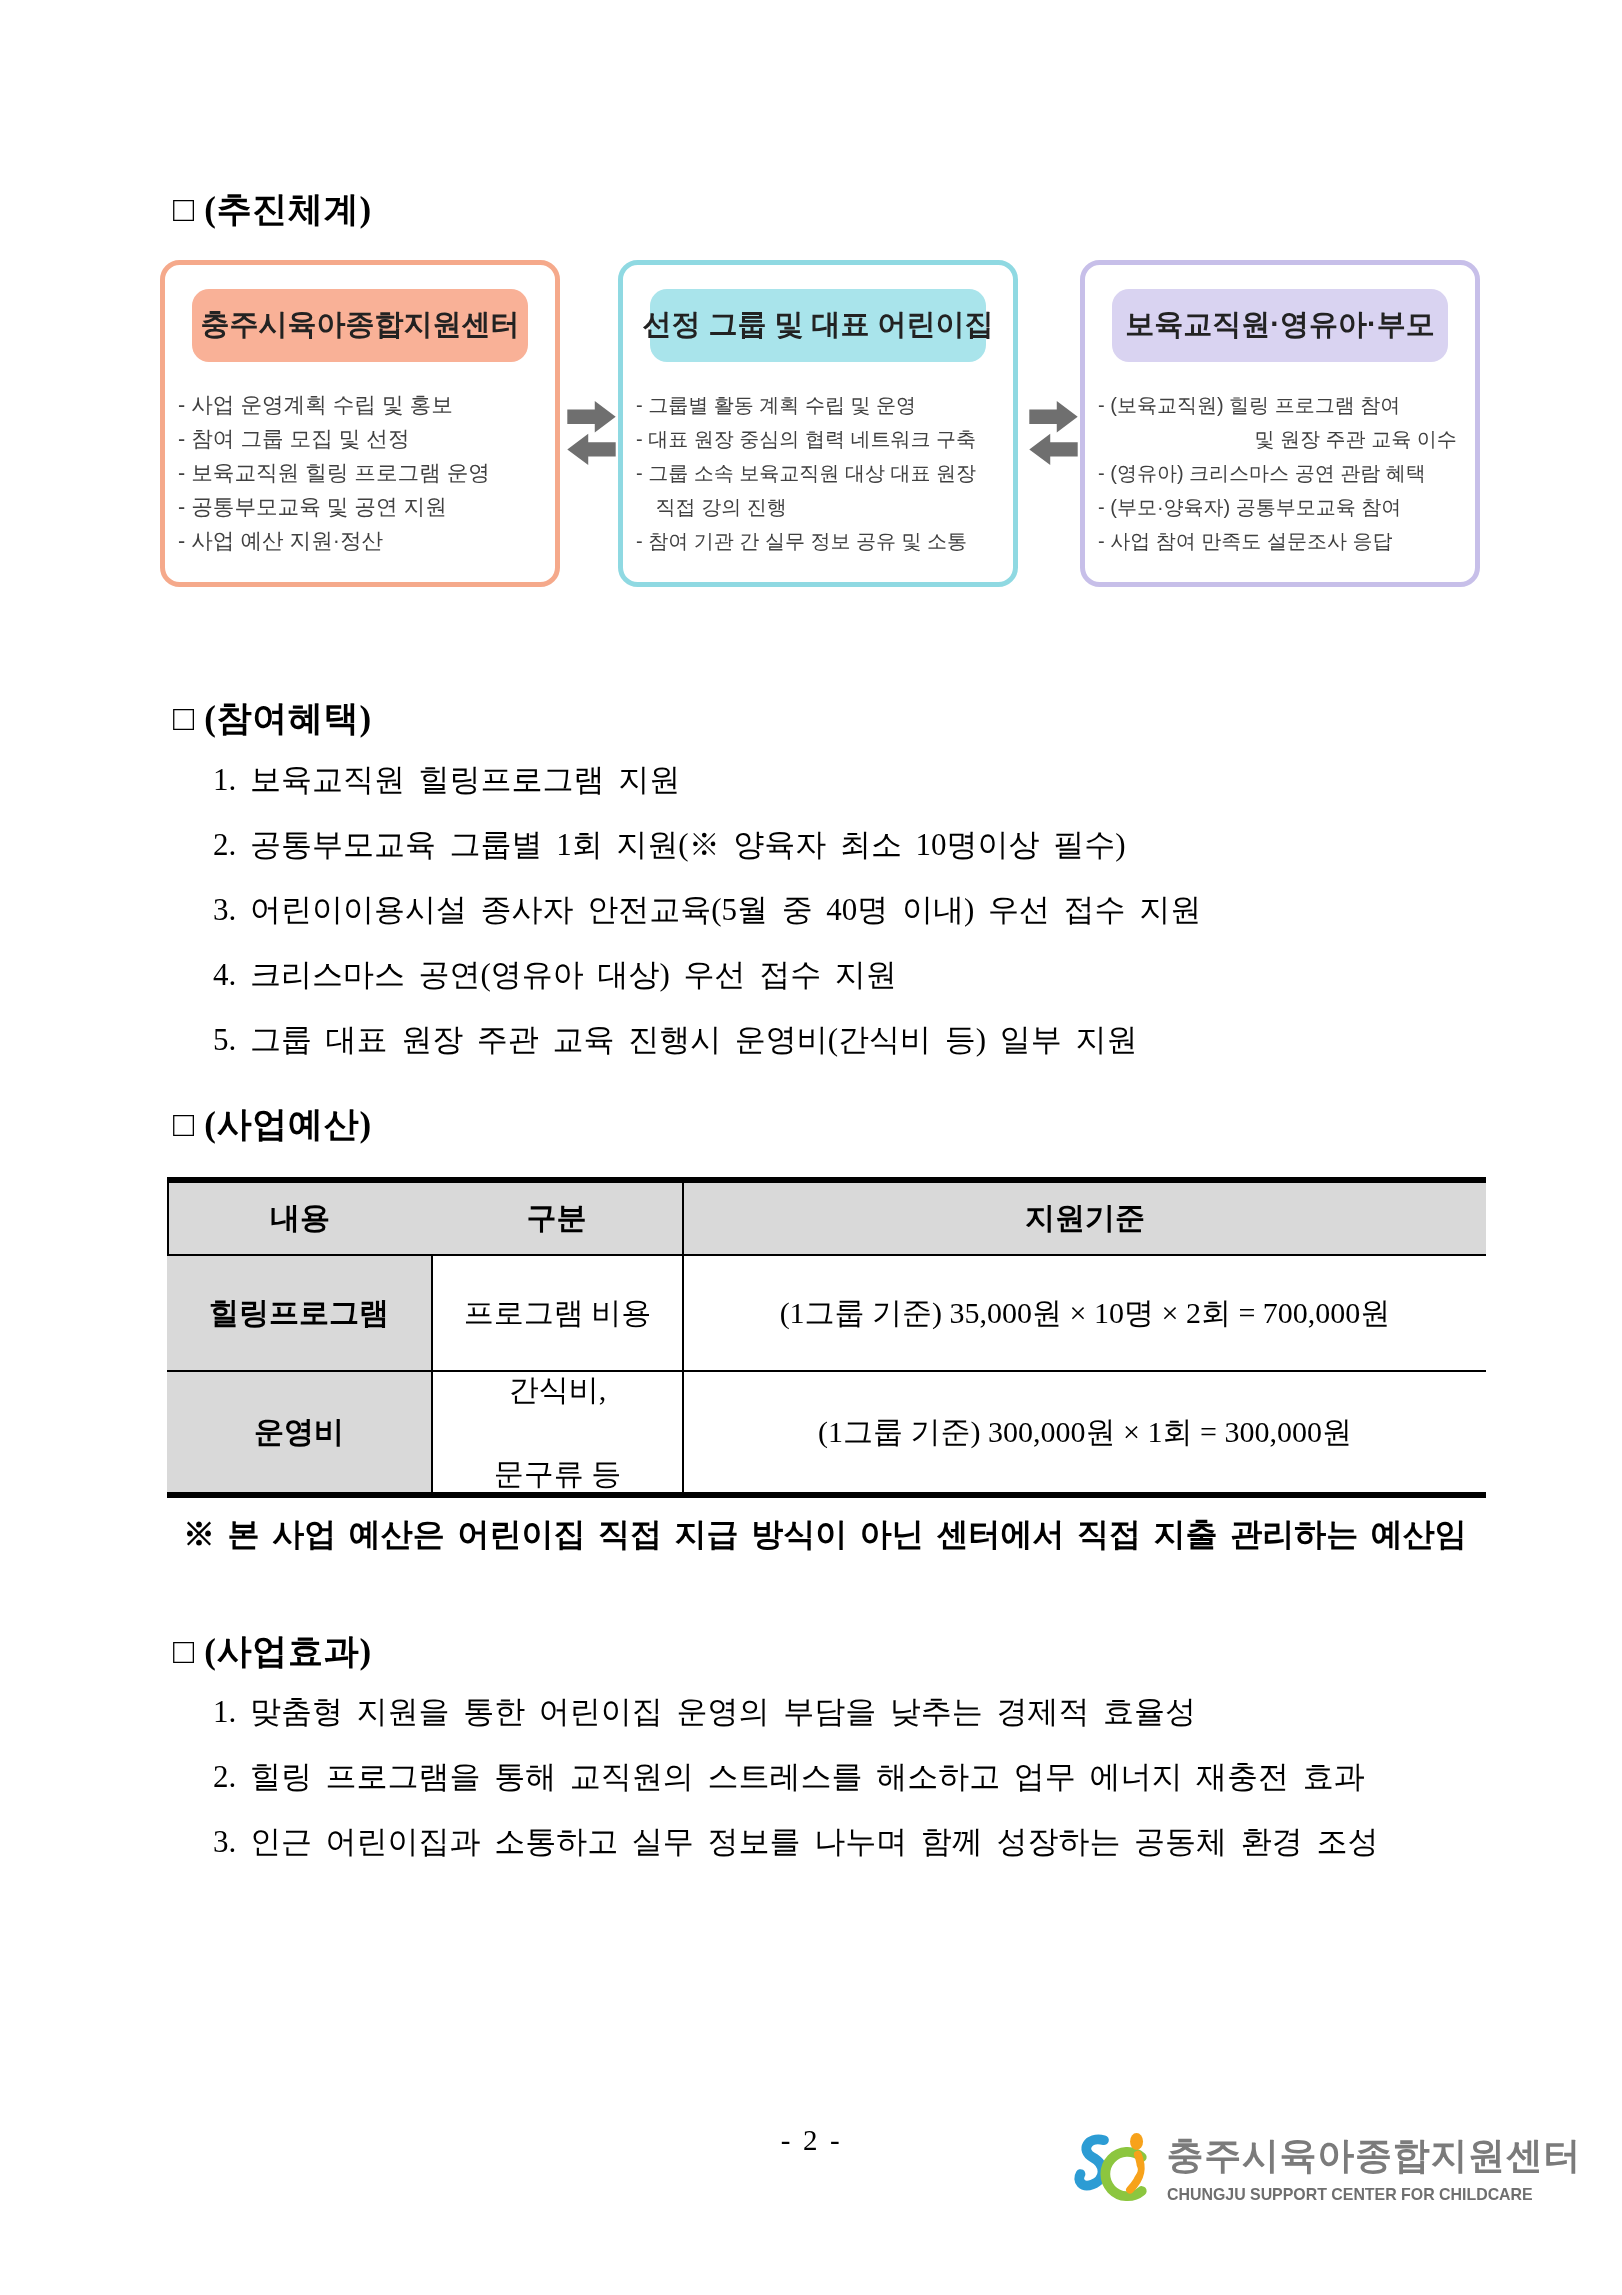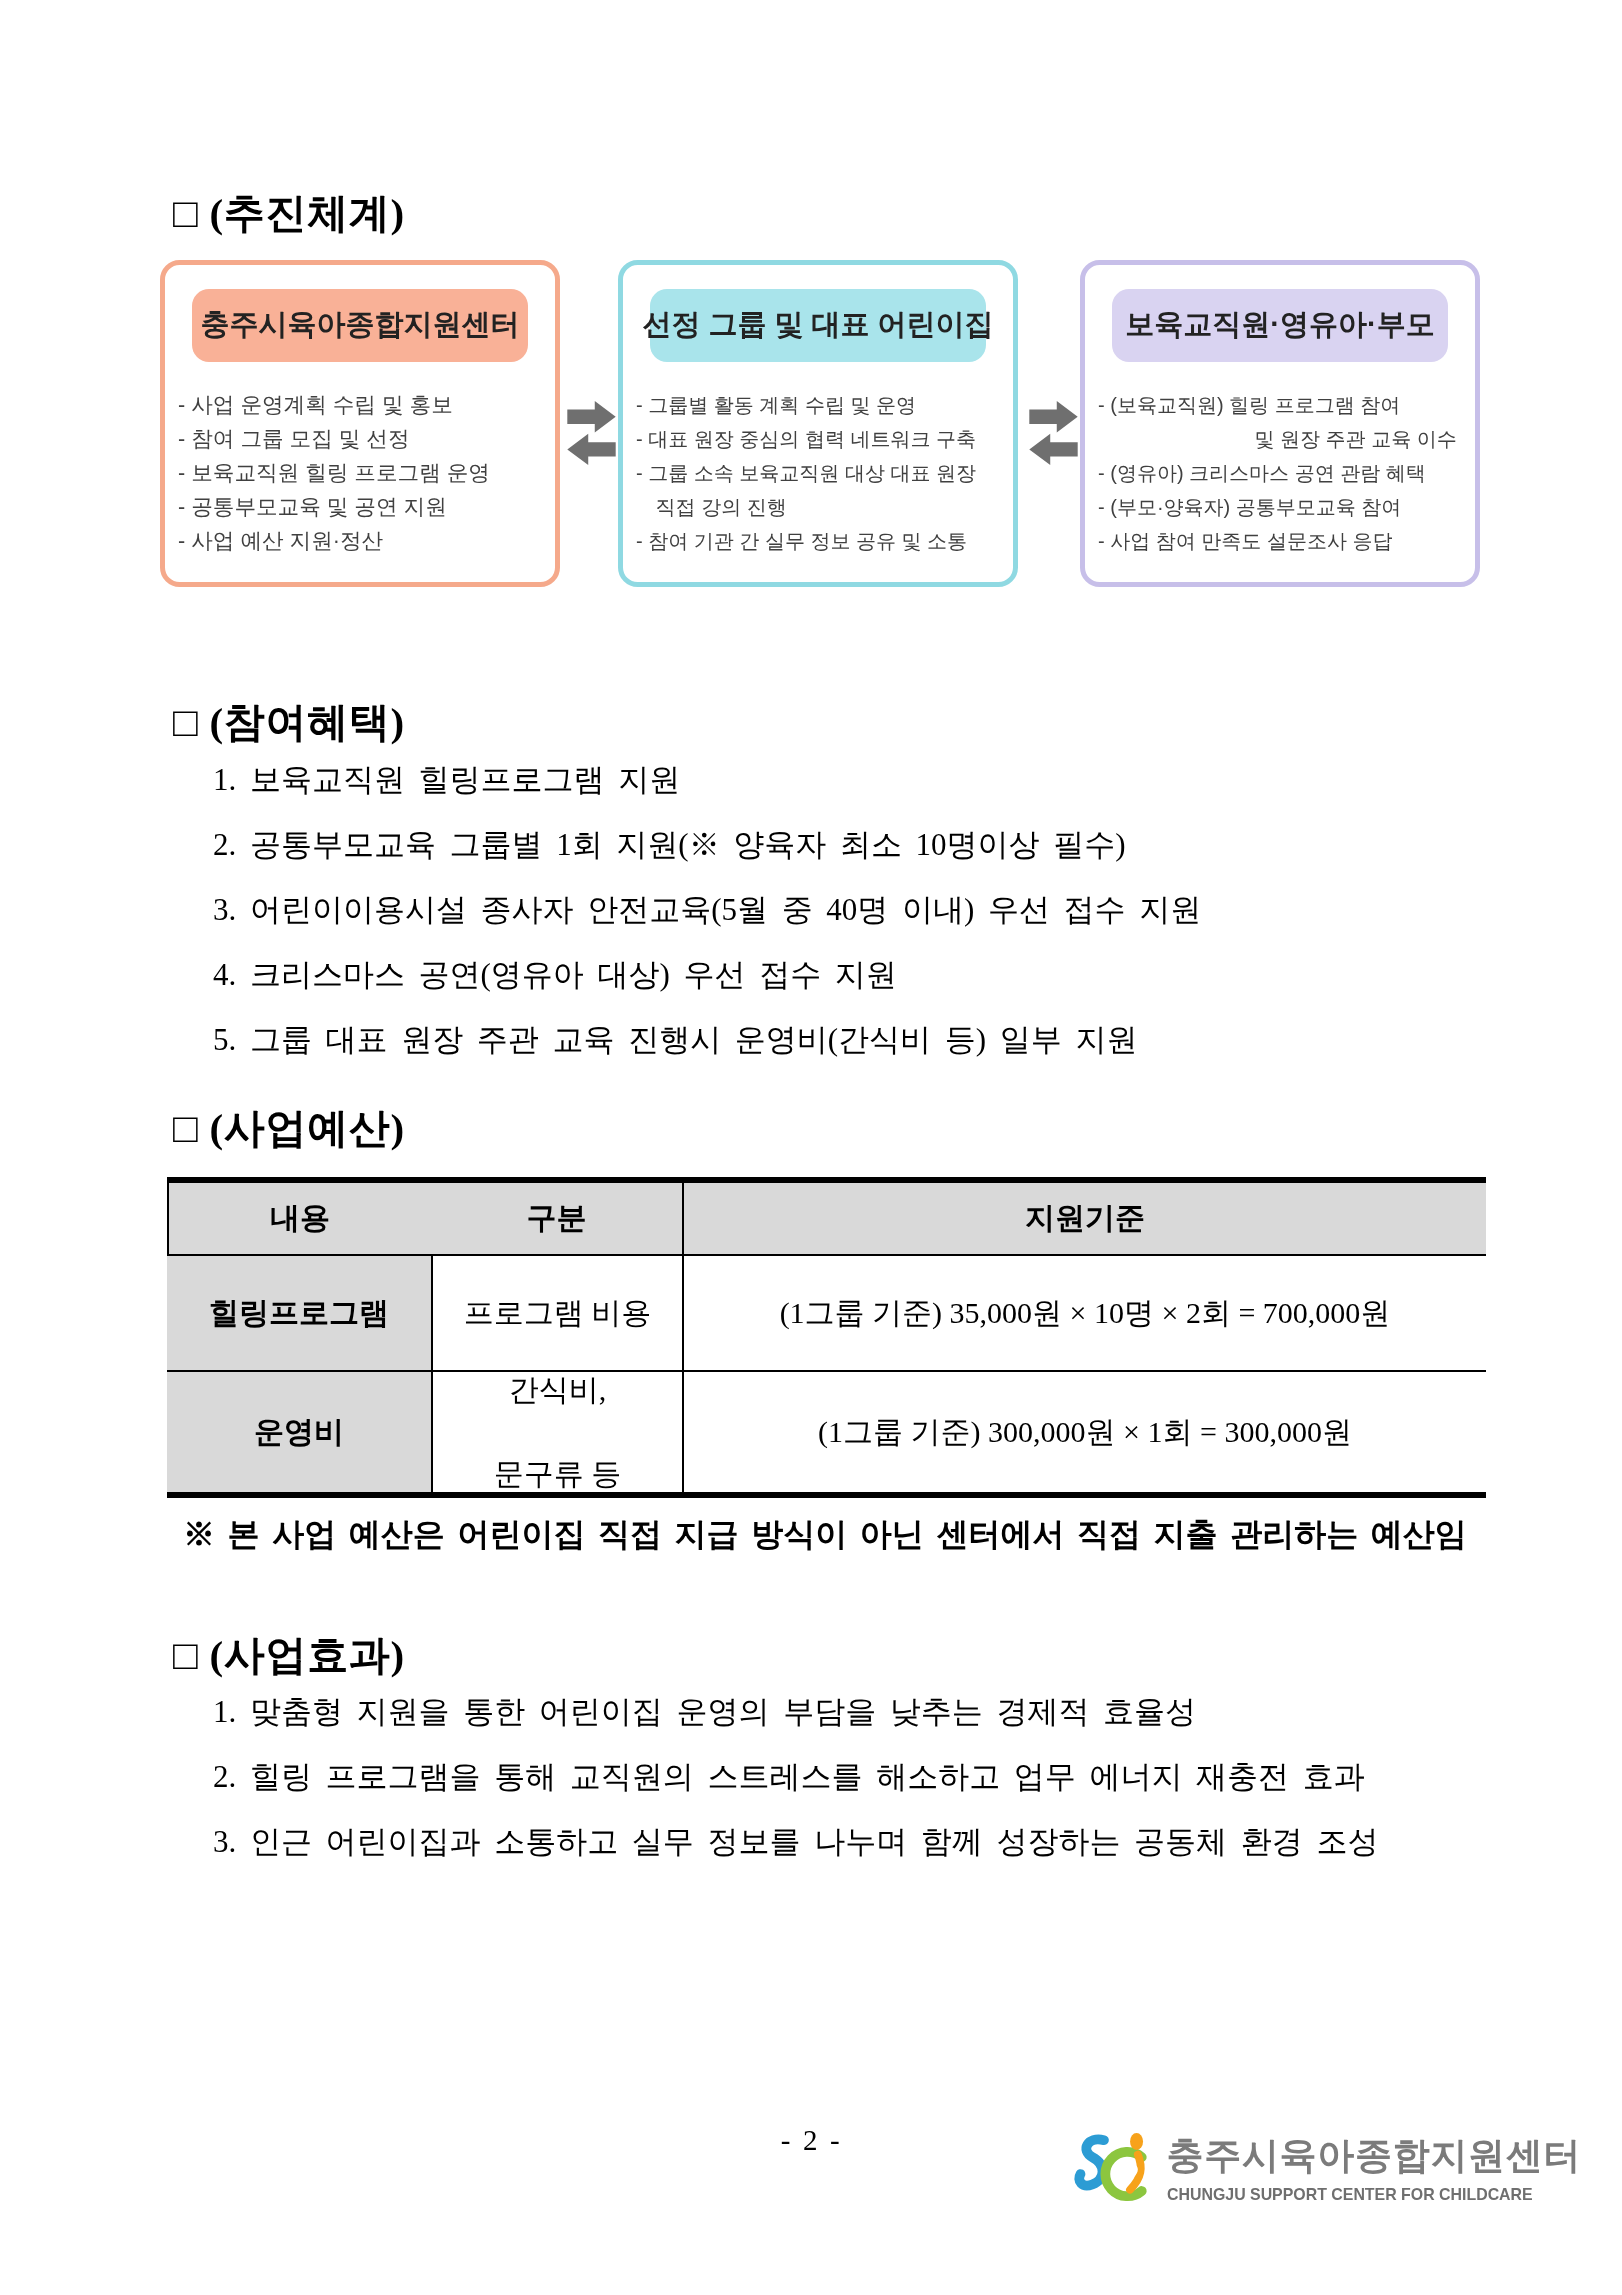--- a/index.html
+++ b/index.html
@@ -3,21 +3,21 @@
 <meta charset="utf-8">
 <style>
   html,body { margin:0; padding:0; }
   body {
     width:1623px; height:2295px; position:relative; background:#ffffff;
     font-family:"Liberation Serif", serif; color:#000;
   }
 
   
   .sec-heading {
-    position:absolute; left:173px; font-size:41px; font-weight:bold;
+    position:absolute; left:173px; font-size:35px; font-weight:bold;
     letter-spacing:0.7px; white-space:nowrap;
   }
 
   
   .diagram { position:absolute; left:160px; top:260px; width:1328px; height:327px; }
   .dbox {
     position:absolute; top:0; width:400px; height:327px; background:#fff;
     border-radius:19.6px; box-sizing:border-box;
     font-family:"Liberation Sans", sans-serif;
   }

